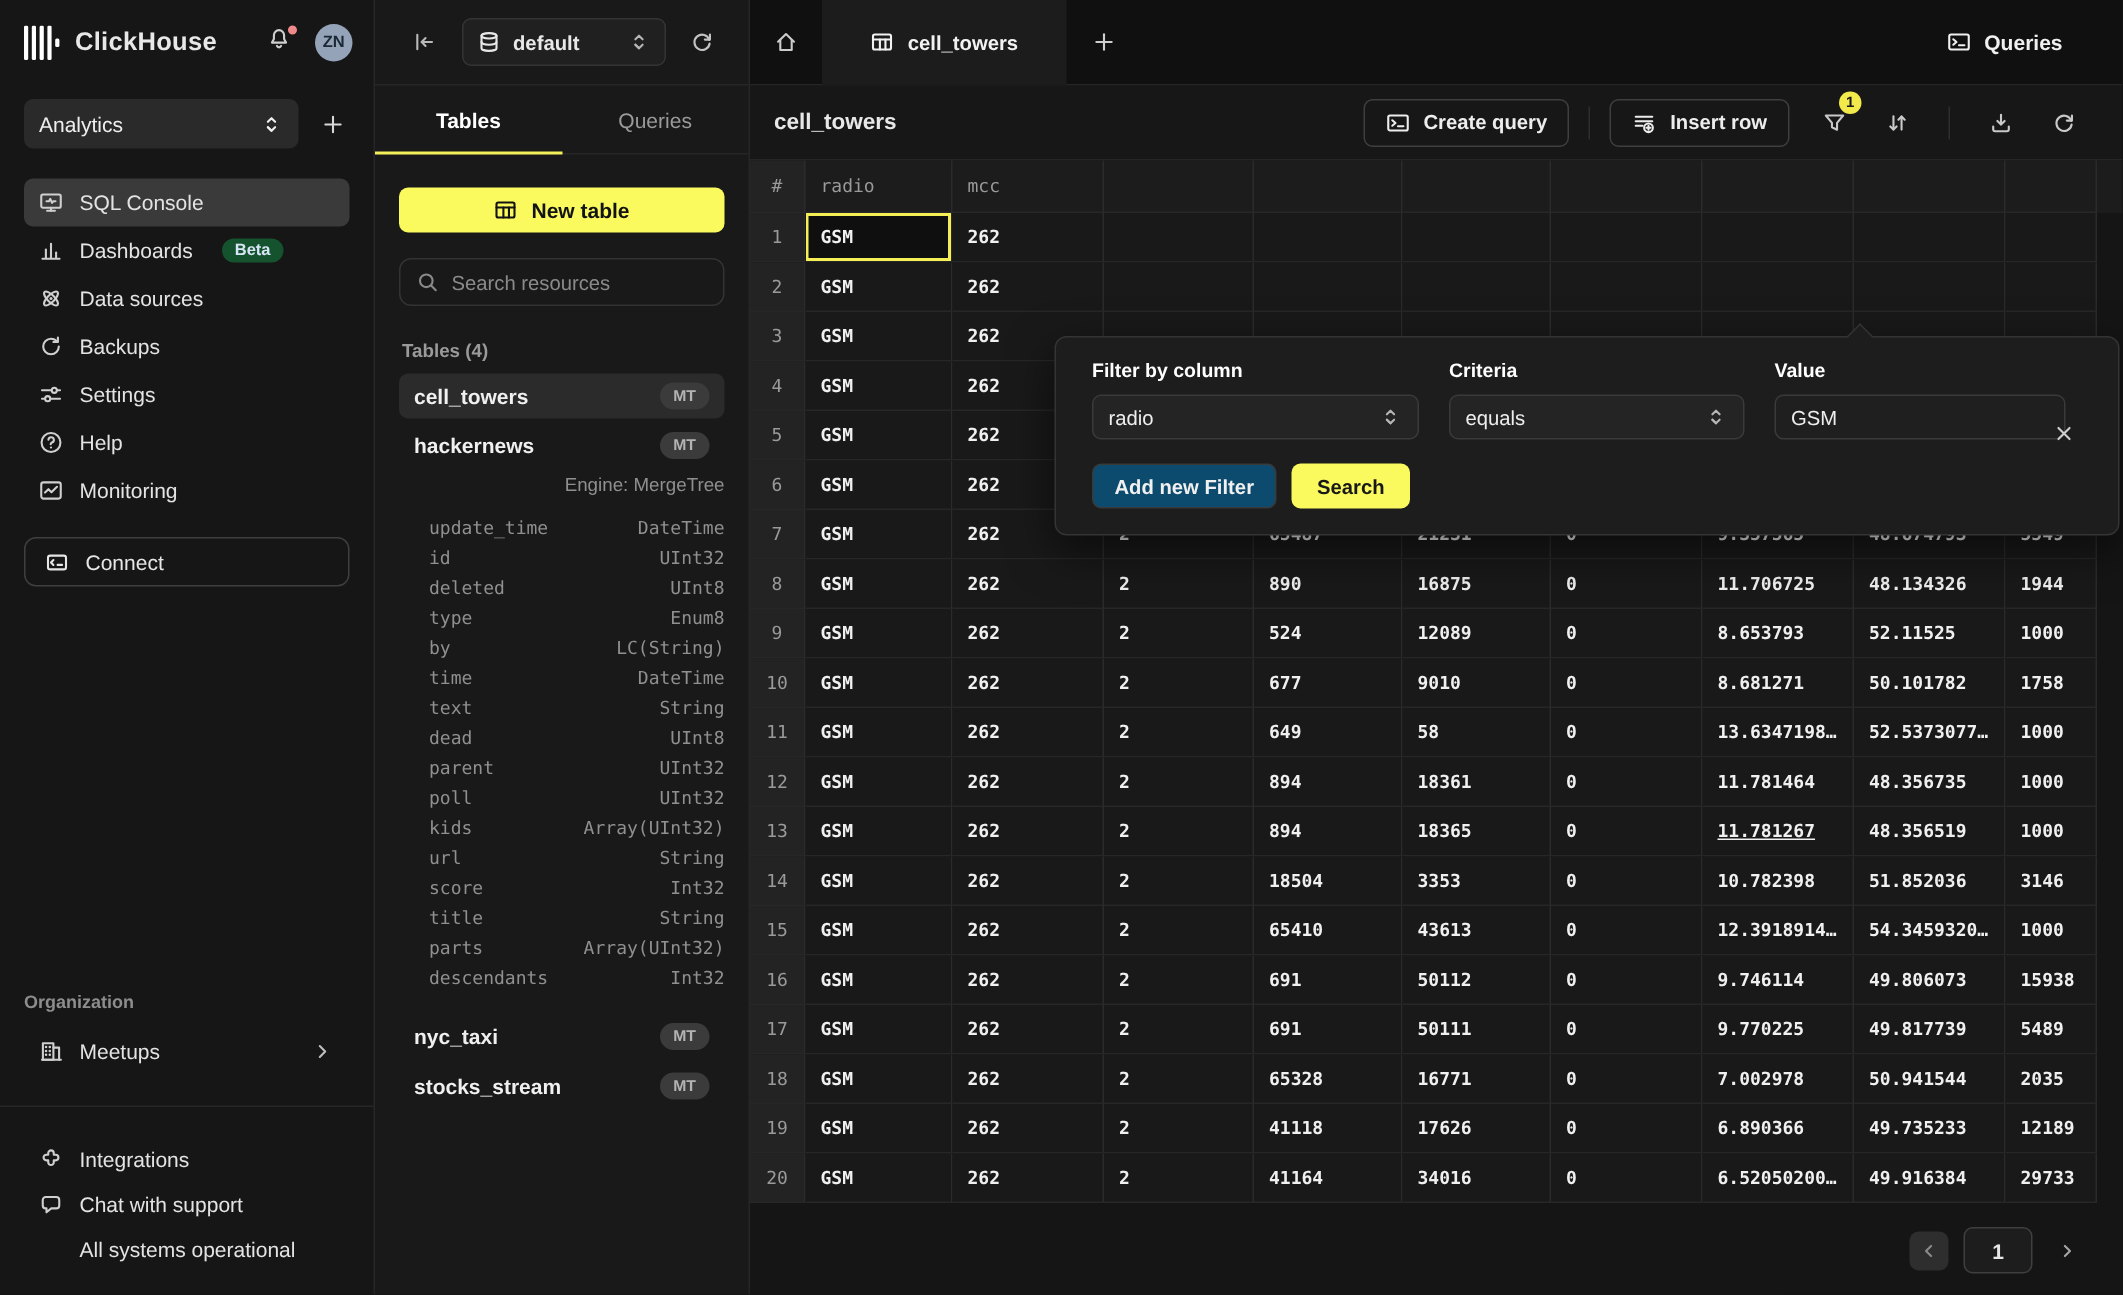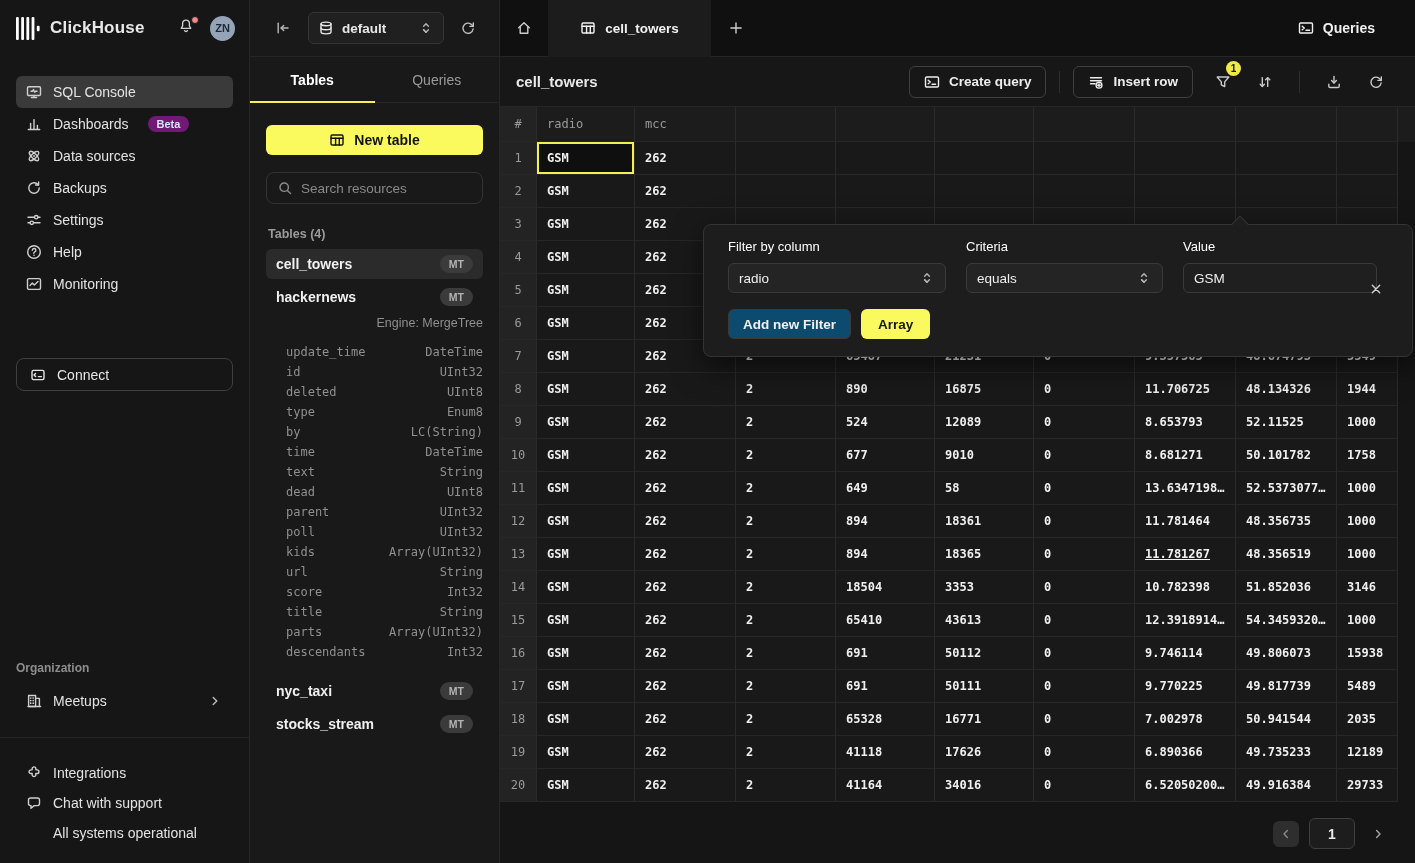--- a/index.html
+++ b/index.html
@@ -24,21 +24,21 @@
     font-size:11px; font-weight:700; display:flex; align-items:center; justify-content:center; margin-left:12px; }
   .workspace-row { display:flex; align-items:center; gap:12px; margin:10px 16px 0; }
   .ws-select { flex:1; height:33px; background:#2a2a2a; border-radius:6px; display:flex;
     align-items:center; justify-content:space-between; padding:0 10px; color:#eee; }
   .plus-btn { color:#d8d8d8; width:22px; height:22px; display:flex; align-items:center; justify-content:center; }
   .menu { margin:20px 16px 0; }
   .side-item { height:32px; display:flex; align-items:center; gap:11px; padding:0 10px;
     border-radius:6px; color:#e3e3e3; cursor:default; }
   .side-item .icon { color:#cfcfcf; width:16px; height:16px; flex:none; }
   .side-item.active { background:#3a3a3a; }
-  .beta-badge { background:#701a75; color:#d8e5f6; font-size:11px; font-weight:600;
+  .beta-badge { background:#14532d; color:#d8e5f6; font-size:11px; font-weight:600;
     padding:2px 9px; border-radius:10px; margin-left:8px; }
   .connect-btn { position:absolute; left:16px; right:16px; top:358px; height:33px;
     border:1px solid #3f3f3f; border-radius:8px; display:flex; align-items:center;
     gap:11px; padding:0 13px; color:#e6e6e6; }
   .org-heading { position:absolute; left:16px; top:661px; font-size:12px; color:#8d8d8d; font-weight:600; }
   .org-items { position:absolute; left:16px; right:16px; top:686px; }
   .side-divider { position:absolute; left:0; right:0; top:737px; border-top:1px solid #262626; }
   .footer-items { position:absolute; left:16px; right:16px; top:758px; }
   .footer-items .side-item, .org-items .side-item { height:30px; }
   .chev-right-slot { margin-left:auto; color:#bdbdbd; }
@@ -123,21 +123,21 @@
   .pg-next { width:26px; height:26px; display:flex; align-items:center; justify-content:center; color:#a5a5a5; }
 
   
   .filter-panel { position:absolute; left:203px; top:117px; width:710px; height:133px;
     background:#1d1d1d; border:1px solid #343434; border-radius:8px; z-index:20;
     box-shadow:0 10px 30px rgba(0,0,0,.55); }
   .fp-caret { position:absolute; top:-7px; left:530px; width:12px; height:12px; background:#1d1d1d;
     border-left:1px solid #343434; border-top:1px solid #343434; transform:rotate(45deg); }
   .fp-row { display:flex; gap:20px; padding:14px 24px 0; }
   .fp-group { display:flex; flex-direction:column; gap:9px; }
-  .fp-label { font-size:13px; font-weight:400; color:#fff; }
+  .fp-label { font-size:13px; font-weight:700; color:#fff; }
   .fp-select { height:30px; background:#242424; border:1px solid #3a3a3a; border-radius:6px;
     display:flex; align-items:center; justify-content:space-between; padding:0 10px; font-size:13.5px; color:#eee; }
   .fp-select .chev { color:#b5b5b5; }
   .fp-input { height:30px; background:#1f1f1f; border:1px solid #3a3a3a; border-radius:6px;
     padding:0 10px; font-size:13.5px; color:#eee; outline:none; width:194px;
     font-family:"Liberation Sans",sans-serif; }
   .w218 { width:218px; } .w197 { width:197px; }
   .fp-close { position:absolute; right:26px; top:54px; color:#cfcfcf; width:20px; height:20px;
     display:flex; align-items:center; justify-content:center; }
   .fp-buttons { display:flex; gap:10px; padding:16px 24px 0; }
@@ -162,20 +162,38 @@
     </span>
     <span class="brand">ClickHouse</span>
     <span class="bell">
       <span><svg width="16" height="16" viewBox="0 0 16 16" fill="none" stroke="currentColor" stroke-width="1.4" stroke-linecap="round" stroke-linejoin="round">
             <path d="M8 2.1A3.4 3.4 0 0 0 4.6 5.5V8L3.3 10.4h9.4L11.4 8V5.5A3.4 3.4 0 0 0 8 2.1z"></path>
             <path d="M6.6 12.6a1.5 1.5 0 0 0 2.8 0"></path>
           </svg></span><span class="bell-dot"></span>
     </span>
     <span class="avatar">ZN</span>
   </div>
+  <div class="workspace-row">
+    <div class="ws-select">
+      <span>Analytics</span>
+      <span class="chev">
+          <svg width="16" height="16" viewBox="0 0 16 16" fill="none" stroke="currentColor" stroke-width="1.4" stroke-linecap="round" stroke-linejoin="round">
+            <path d="M5.6 6.2L8 3.8l2.4 2.4"></path>
+            <path d="M5.6 9.8L8 12.2l-2.4-2.4" transform="translate(0,0)"></path>
+            <path d="M5.6 9.8L8 12.2l2.4-2.4"></path>
+          </svg>
+        </span>
+    </div>
+    <span class="plus-btn">
+        <svg width="16" height="16" viewBox="0 0 16 16" fill="none" stroke="currentColor" stroke-width="1.4" stroke-linecap="round" stroke-linejoin="round">
+          <path d="M8 2.9v10.2"></path>
+          <path d="M2.9 8h10.2"></path>
+        </svg>
+      </span>
+  </div>
   <div class="menu">
       <div class="side-item active">
         <span class="icon">
           <svg width="16" height="16" viewBox="0 0 16 16" fill="none" stroke="currentColor" stroke-width="1.4" stroke-linecap="round" stroke-linejoin="round">
             <rect x="1.5" y="2.7" width="13" height="8.8" rx="1.2"></rect>
             <path d="M8 11.5v2"></path>
             <path d="M5.4 13.5h5.2"></path>
             <path d="M5 7.2h1.6l.9-1.6 1.2 2.6.9-1h1.4"></path>
           </svg>
         </span>
@@ -841,21 +859,21 @@
           <input class="fp-input" value="GSM" style="">
         </div>
       </div>
       <span class="fp-close">
           <svg width="16" height="16" viewBox="0 0 16 16" fill="none" stroke="currentColor" stroke-width="1.4" stroke-linecap="round" stroke-linejoin="round">
             <path d="M4.3 4.3l7.4 7.4M11.7 4.3l-7.4 7.4"></path>
           </svg>
         </span>
       <div class="fp-buttons">
         <div class="fp-add">Add new Filter</div>
-        <div class="fp-apply">Array</div>
+        <div class="fp-apply">Search</div>
       </div>
     </div>
   </div>
 
   <div class="pagination">
     <div class="pg-prev">
         <span>
           <svg width="16" height="16" viewBox="0 0 16 16" fill="none" stroke="currentColor" stroke-width="1.4" stroke-linecap="round" stroke-linejoin="round">
             <path d="M9.4 4.6L6 8l3.4 3.4"></path>
           </svg>

